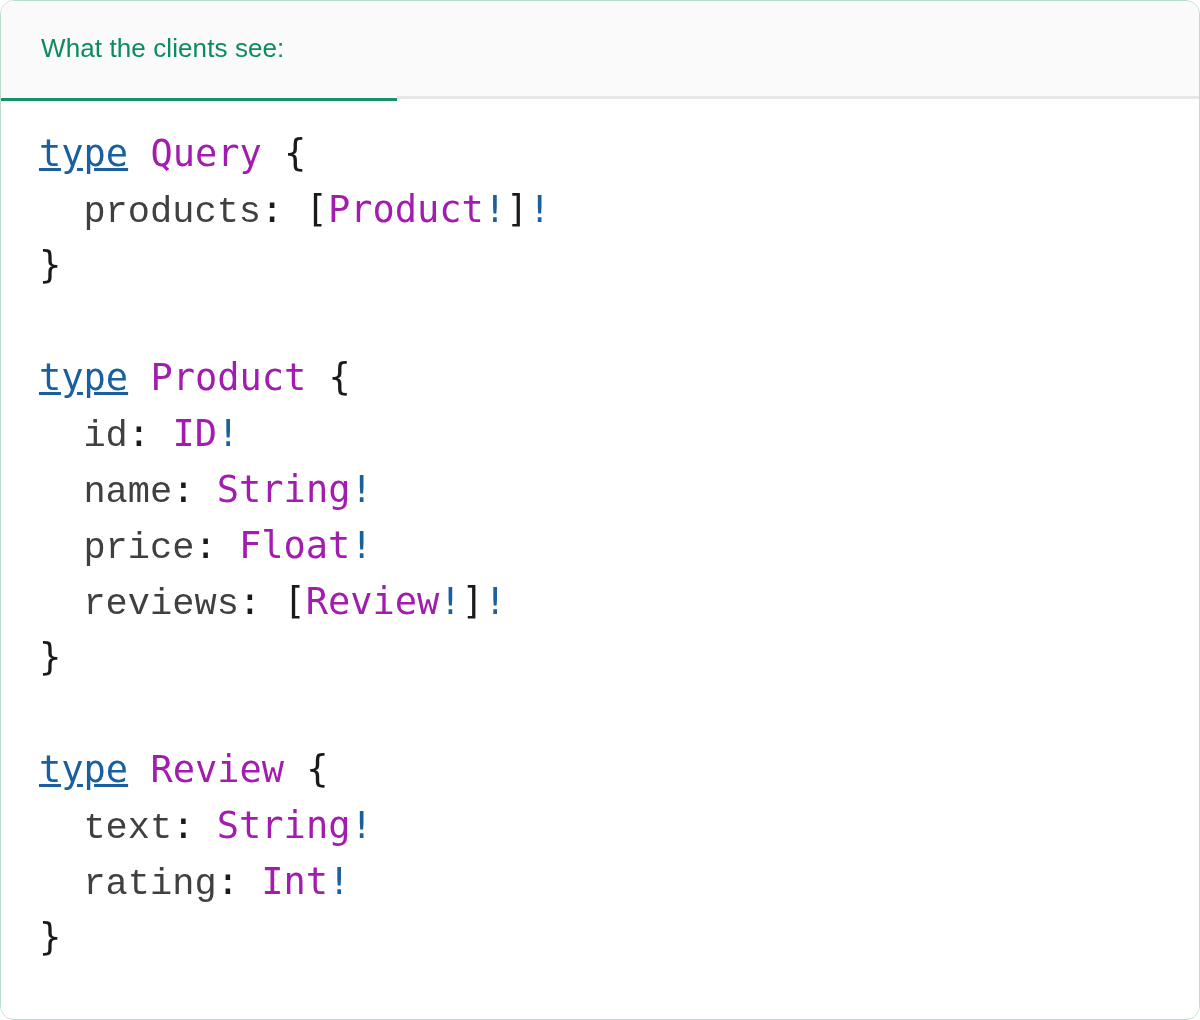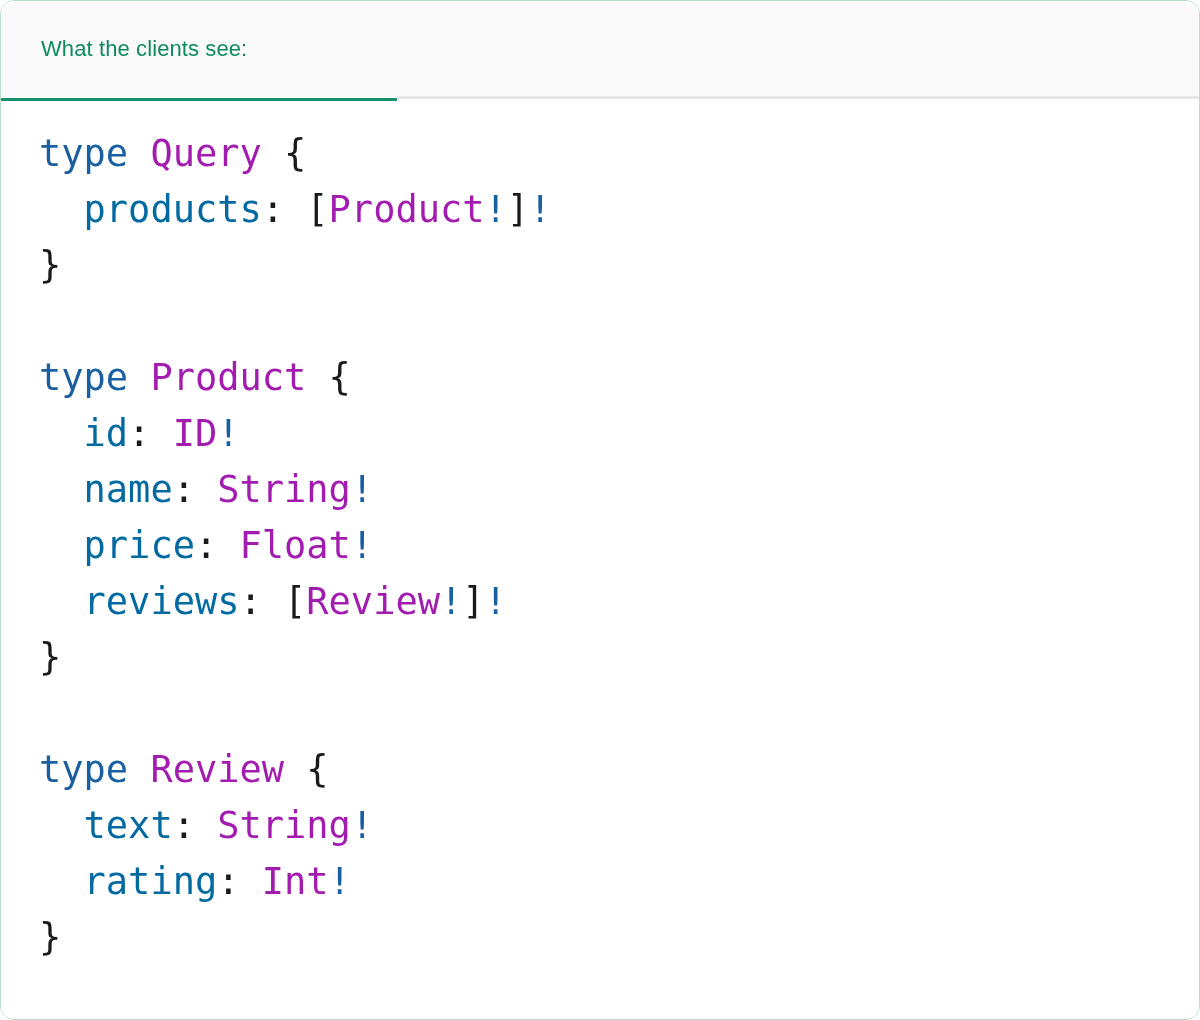--- a/index.html
+++ b/index.html
@@ -50,21 +50,21 @@
     content: "";
     position: absolute;
     left: 0;
     right: 0;
     bottom: -3px;
     height: 3px;
     background: #17916c;
   }
   .tab-label {
     font-family: "Liberation Sans", sans-serif;
-    font-size: 22px;
+    font-size: 26px;
     font-weight: 400;
     letter-spacing: 0.1px;
     color: #0d8a62;
     white-space: nowrap;
   }
 
   
   .code-pane {
     box-sizing: border-box;
     background: #ffffff;
@@ -78,24 +78,24 @@
     white-space: pre;
     margin: 0;
     color: #1a1a1a;
     tab-size: 2;
   }
   .code .ln {
     display: block;
     height: 56px;
     white-space: pre;
   }
-  .tok-kw   { color: #1a5fa0; }
+  .tok-kw   { color: #1a5fa0; text-decoration: underline; }
   .tok-type { color: #a21caf; }
   .tok-punc { color: #1a1a1a; }
-  .tok-field{ color: #0369a1; }
+  .tok-field{ color: #404040; font-family: Liberation Mono, monospace; }
   .tok-bang { color: #1a5fa0; }
 </style>
 </head>
 <body>
 
 <div class="card">
 
   <div class="tabbar">
     <div class="tab">
       <span class="tab-label">What the clients see:</span>

